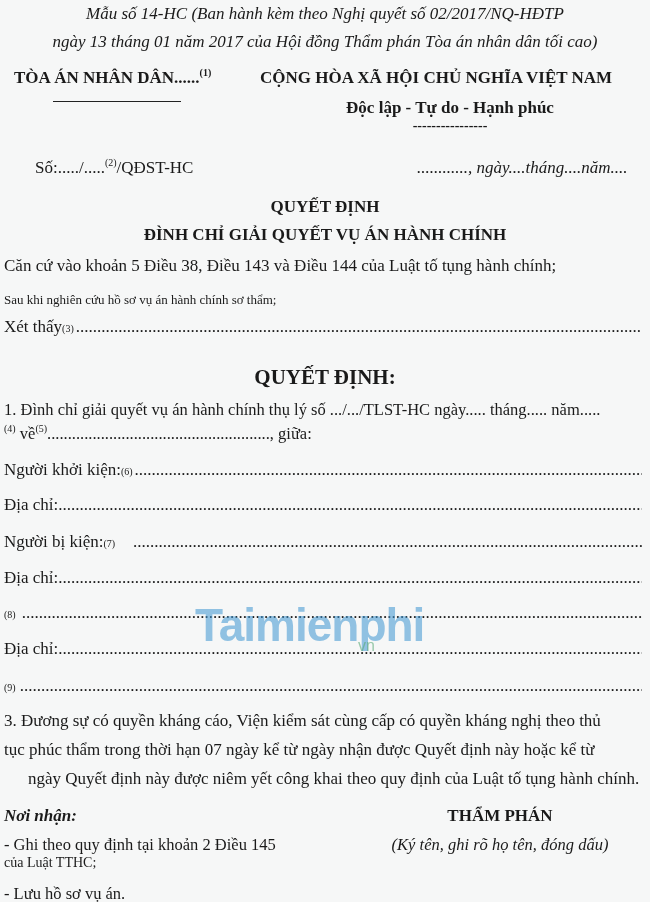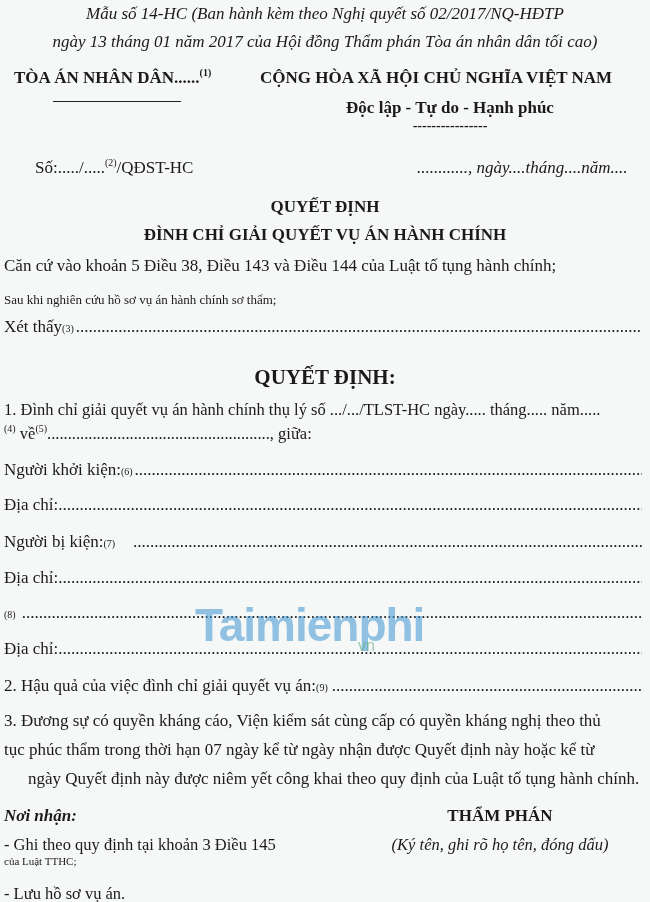--- a/index.html
+++ b/index.html
@@ -126,28 +126,27 @@
 </div>
 <div class="row" style="top:639px;">
   <span>Địa chỉ:</span>
   <span class="fill" style="margin-left:0;"></span>
 </div>
 
 <div class="watermark">Taimienphi</div>
 <div class="watermark-sub">vn</div>
 
 <div class="row" style="top:676px;">
-  <span>2. Hậu quả của việc đình chỉ giải quyết vụ án: </span>
     <sup>(9)</sup>
   <span class="fill" style="margin-left:4px;"></span>
 </div>
 
 <div class="abs" style="left:4px; top:711px; font-size:17px;">3. Đương sự có quyền kháng cáo, Viện kiểm sát cùng cấp có quyền kháng nghị theo thủ</div>
 <div class="abs" style="left:4px; top:740px; font-size:17px;">tục phúc thẩm trong thời hạn 07 ngày kể từ ngày nhận được Quyết định này hoặc kể từ</div>
 <div class="abs" style="left:4px; top:769px; font-size:17px;margin-left:24px;">ngày Quyết định này được niêm yết công khai theo quy định của Luật tố tụng hành chính.</div>
 
 <div class="abs bold italic" style="left:4px; top:806px; font-size:17px;">Nơi nhận:</div>
-<div class="abs" style="left:4px; top:835px; font-size:16.5px;">- Ghi theo quy định tại khoản 3 Điều 145</div>
-<div class="abs" style="left:4px; top:855px; font-size:11px;">của Luật TTHC;</div>
+<div class="abs" style="left:4px; top:835px; font-size:16.5px;">- Ghi theo quy định tại khoản 2 Điều 145</div>
+<div class="abs" style="left:4px; top:855px; font-size:14px;">của Luật TTHC;</div>
 <div class="abs" style="left:4px; top:884px; font-size:16.5px;">- Lưu hồ sơ vụ án.</div>
 
 <div class="abs bold center" style="left:380px; width:240px; top:806px; font-size:17px;">THẨM PHÁN</div>
 <div class="abs italic center" style="left:365px; width:270px; top:835px; font-size:16.5px;">(Ký tên, ghi rõ họ tên, đóng dấu)</div>
 
 </body></html>

